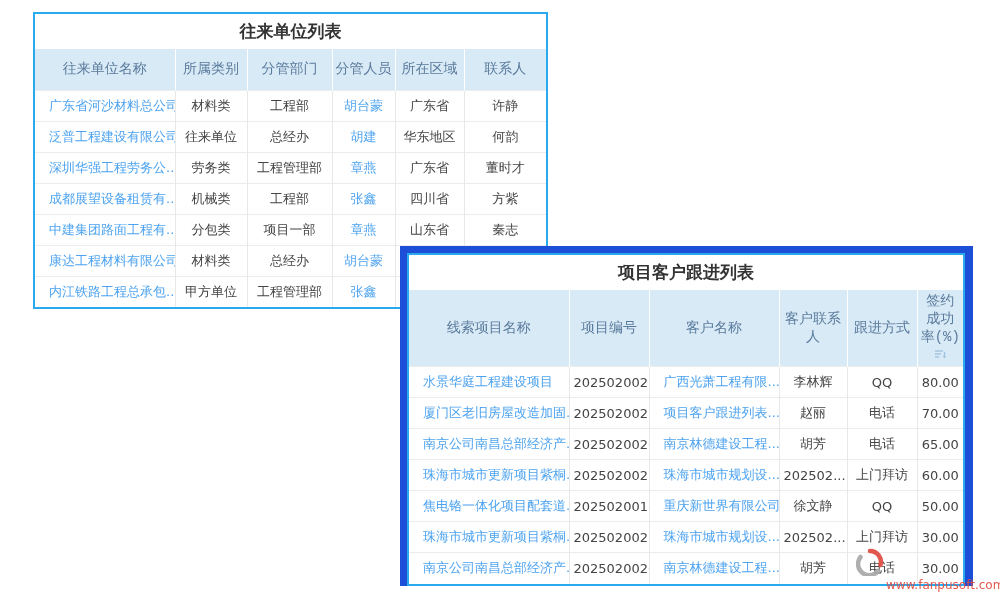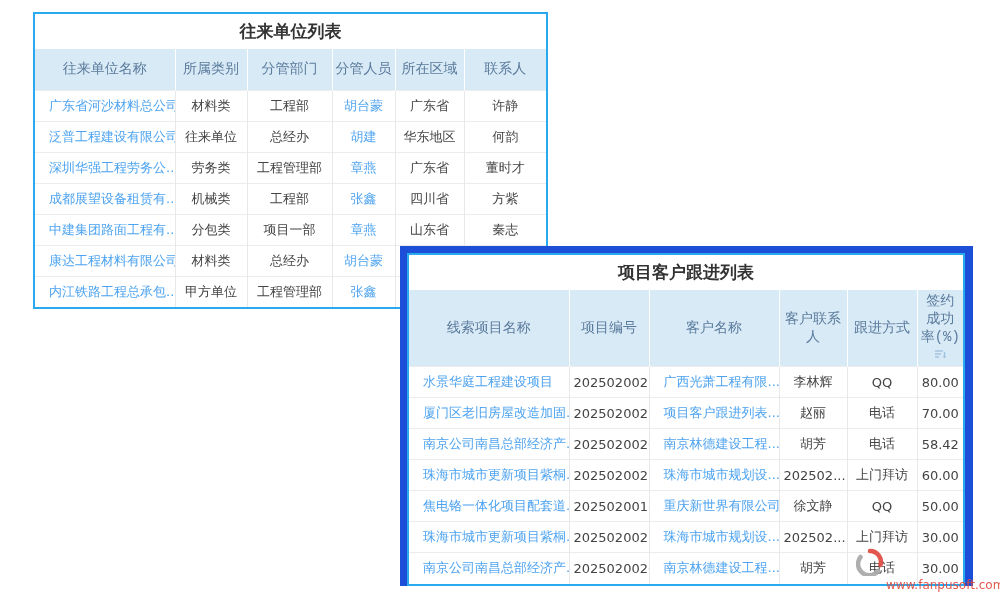--- a/index.html
+++ b/index.html
@@ -179,21 +179,21 @@
             <td>赵丽</td>
             <td>电话</td>
             <td>70.00</td>
           </tr>
           <tr>
             <td class="name-cell"><span class="link">南京公司南昌总部经济产...</span></td>
             <td>2025020020</td>
             <td class="name-cell"><span class="link">南京林德建设工程...</span></td>
             <td>胡芳</td>
             <td>电话</td>
-            <td>58.42</td>
+            <td>65.00</td>
           </tr>
           <tr>
             <td class="name-cell"><span class="link">珠海市城市更新项目紫桐...</span></td>
             <td>2025020021</td>
             <td class="name-cell"><span class="link">珠海市城市规划设...</span></td>
             <td>202502...</td>
             <td>上门拜访</td>
             <td>60.00</td>
           </tr>
           <tr>

